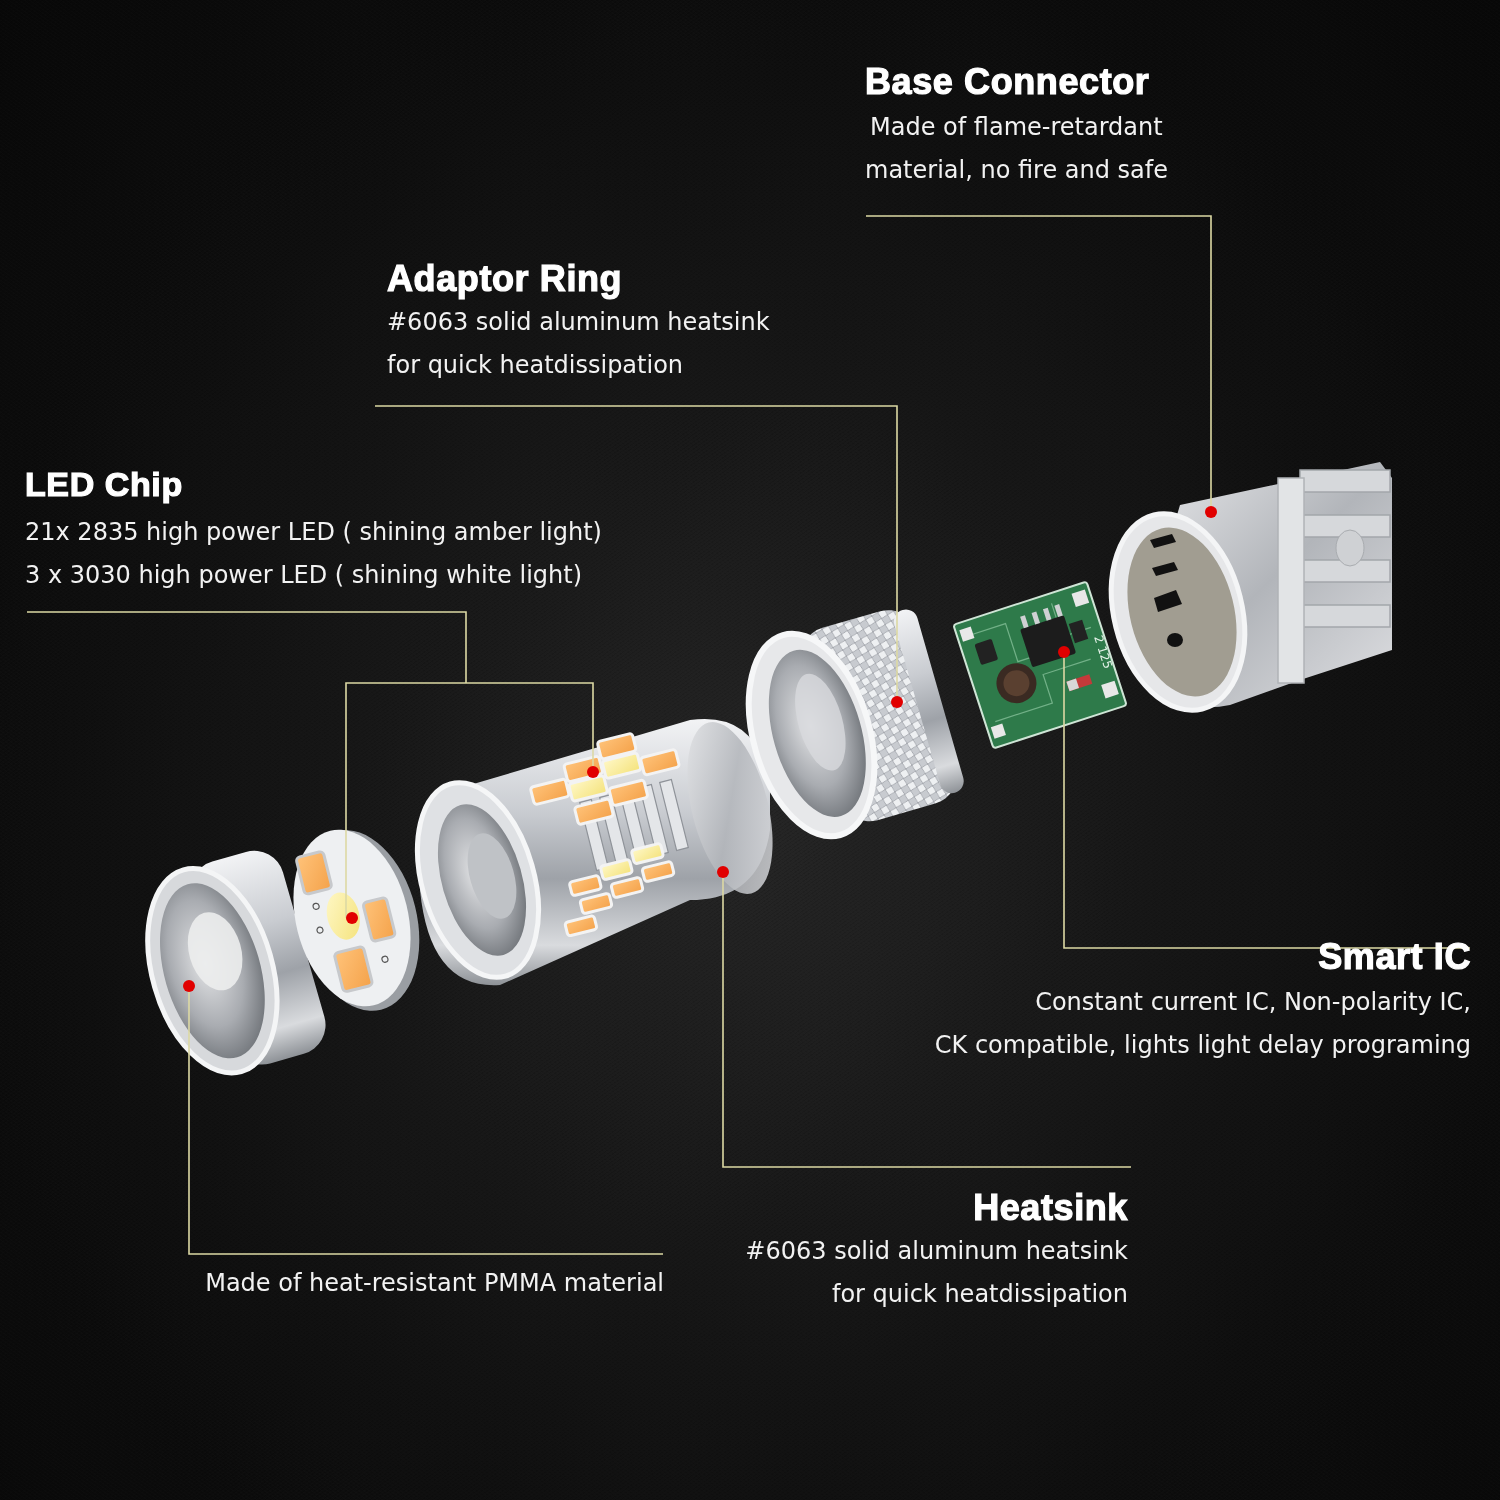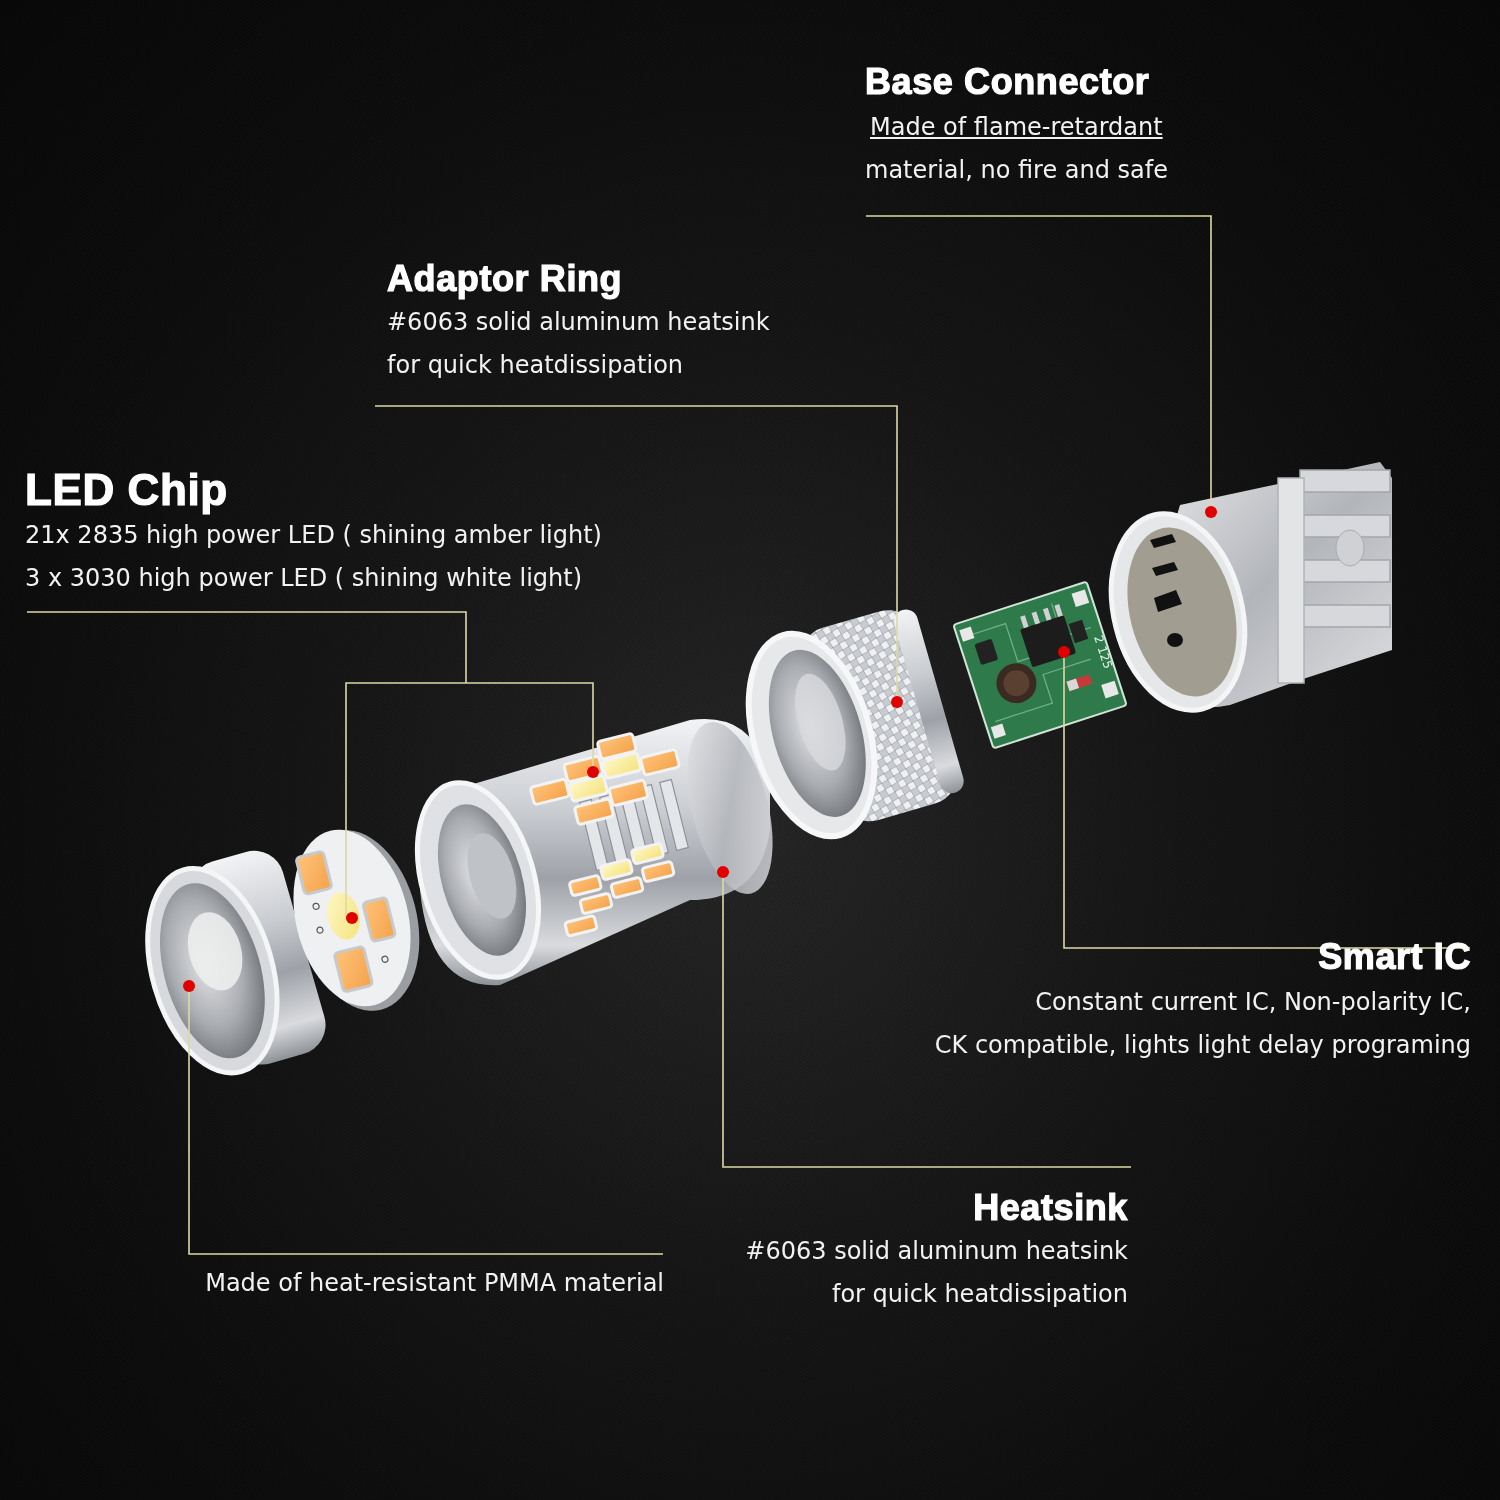--- a/index.html
+++ b/index.html
@@ -183,33 +183,33 @@
     <circle cx="352" cy="918" r="6"></circle>
     <circle cx="593" cy="772" r="6"></circle>
     <circle cx="1064" cy="652" r="6"></circle>
     <circle cx="723" cy="872" r="6"></circle>
     <circle cx="189" cy="986" r="6"></circle>
   </g>
 </svg>
 
 <div class="label" style="left:865px;top:62px;">
   <h2>Base Connector</h2>
-  <p style="margin-top:4px;padding-left:5px;text-decoration:underline;">Made of flame-retardant</p>
+  <p style="margin-top:4px;padding-left:5px;">Made of flame-retardant</p>
   <p>material, no fire and safe</p>
 </div>
 
 <div class="label" style="left:387px;top:259px;">
   <h2>Adaptor Ring</h2>
   <p style="margin-top:2px;">#6063 solid aluminum heatsink</p>
   <p>for  quick heatdissipation</p>
 </div>
 
 <div class="label" style="left:25px;top:466px;">
-  <h2 style="font-size:44px;">LED Chip</h2>
-  <p style="margin-top:0;">21x 2835 high power LED ( shining amber light)</p>
+  <h2 style="font-size:34px;">LED Chip</h2>
+  <p style="margin-top:8px;">21x 2835 high power LED ( shining amber light)</p>
   <p>3 x 3030 high power LED ( shining white light)</p>
 </div>
 
 <div class="label right" style="right:29px;top:937px;">
   <h2>Smart IC</h2>
   <p style="margin-top:4px;">Constant current IC, Non-polarity IC,</p>
   <p>CK compatible, lights light delay programing</p>
 </div>
 
 <div class="label right" style="right:372px;top:1188px;">

